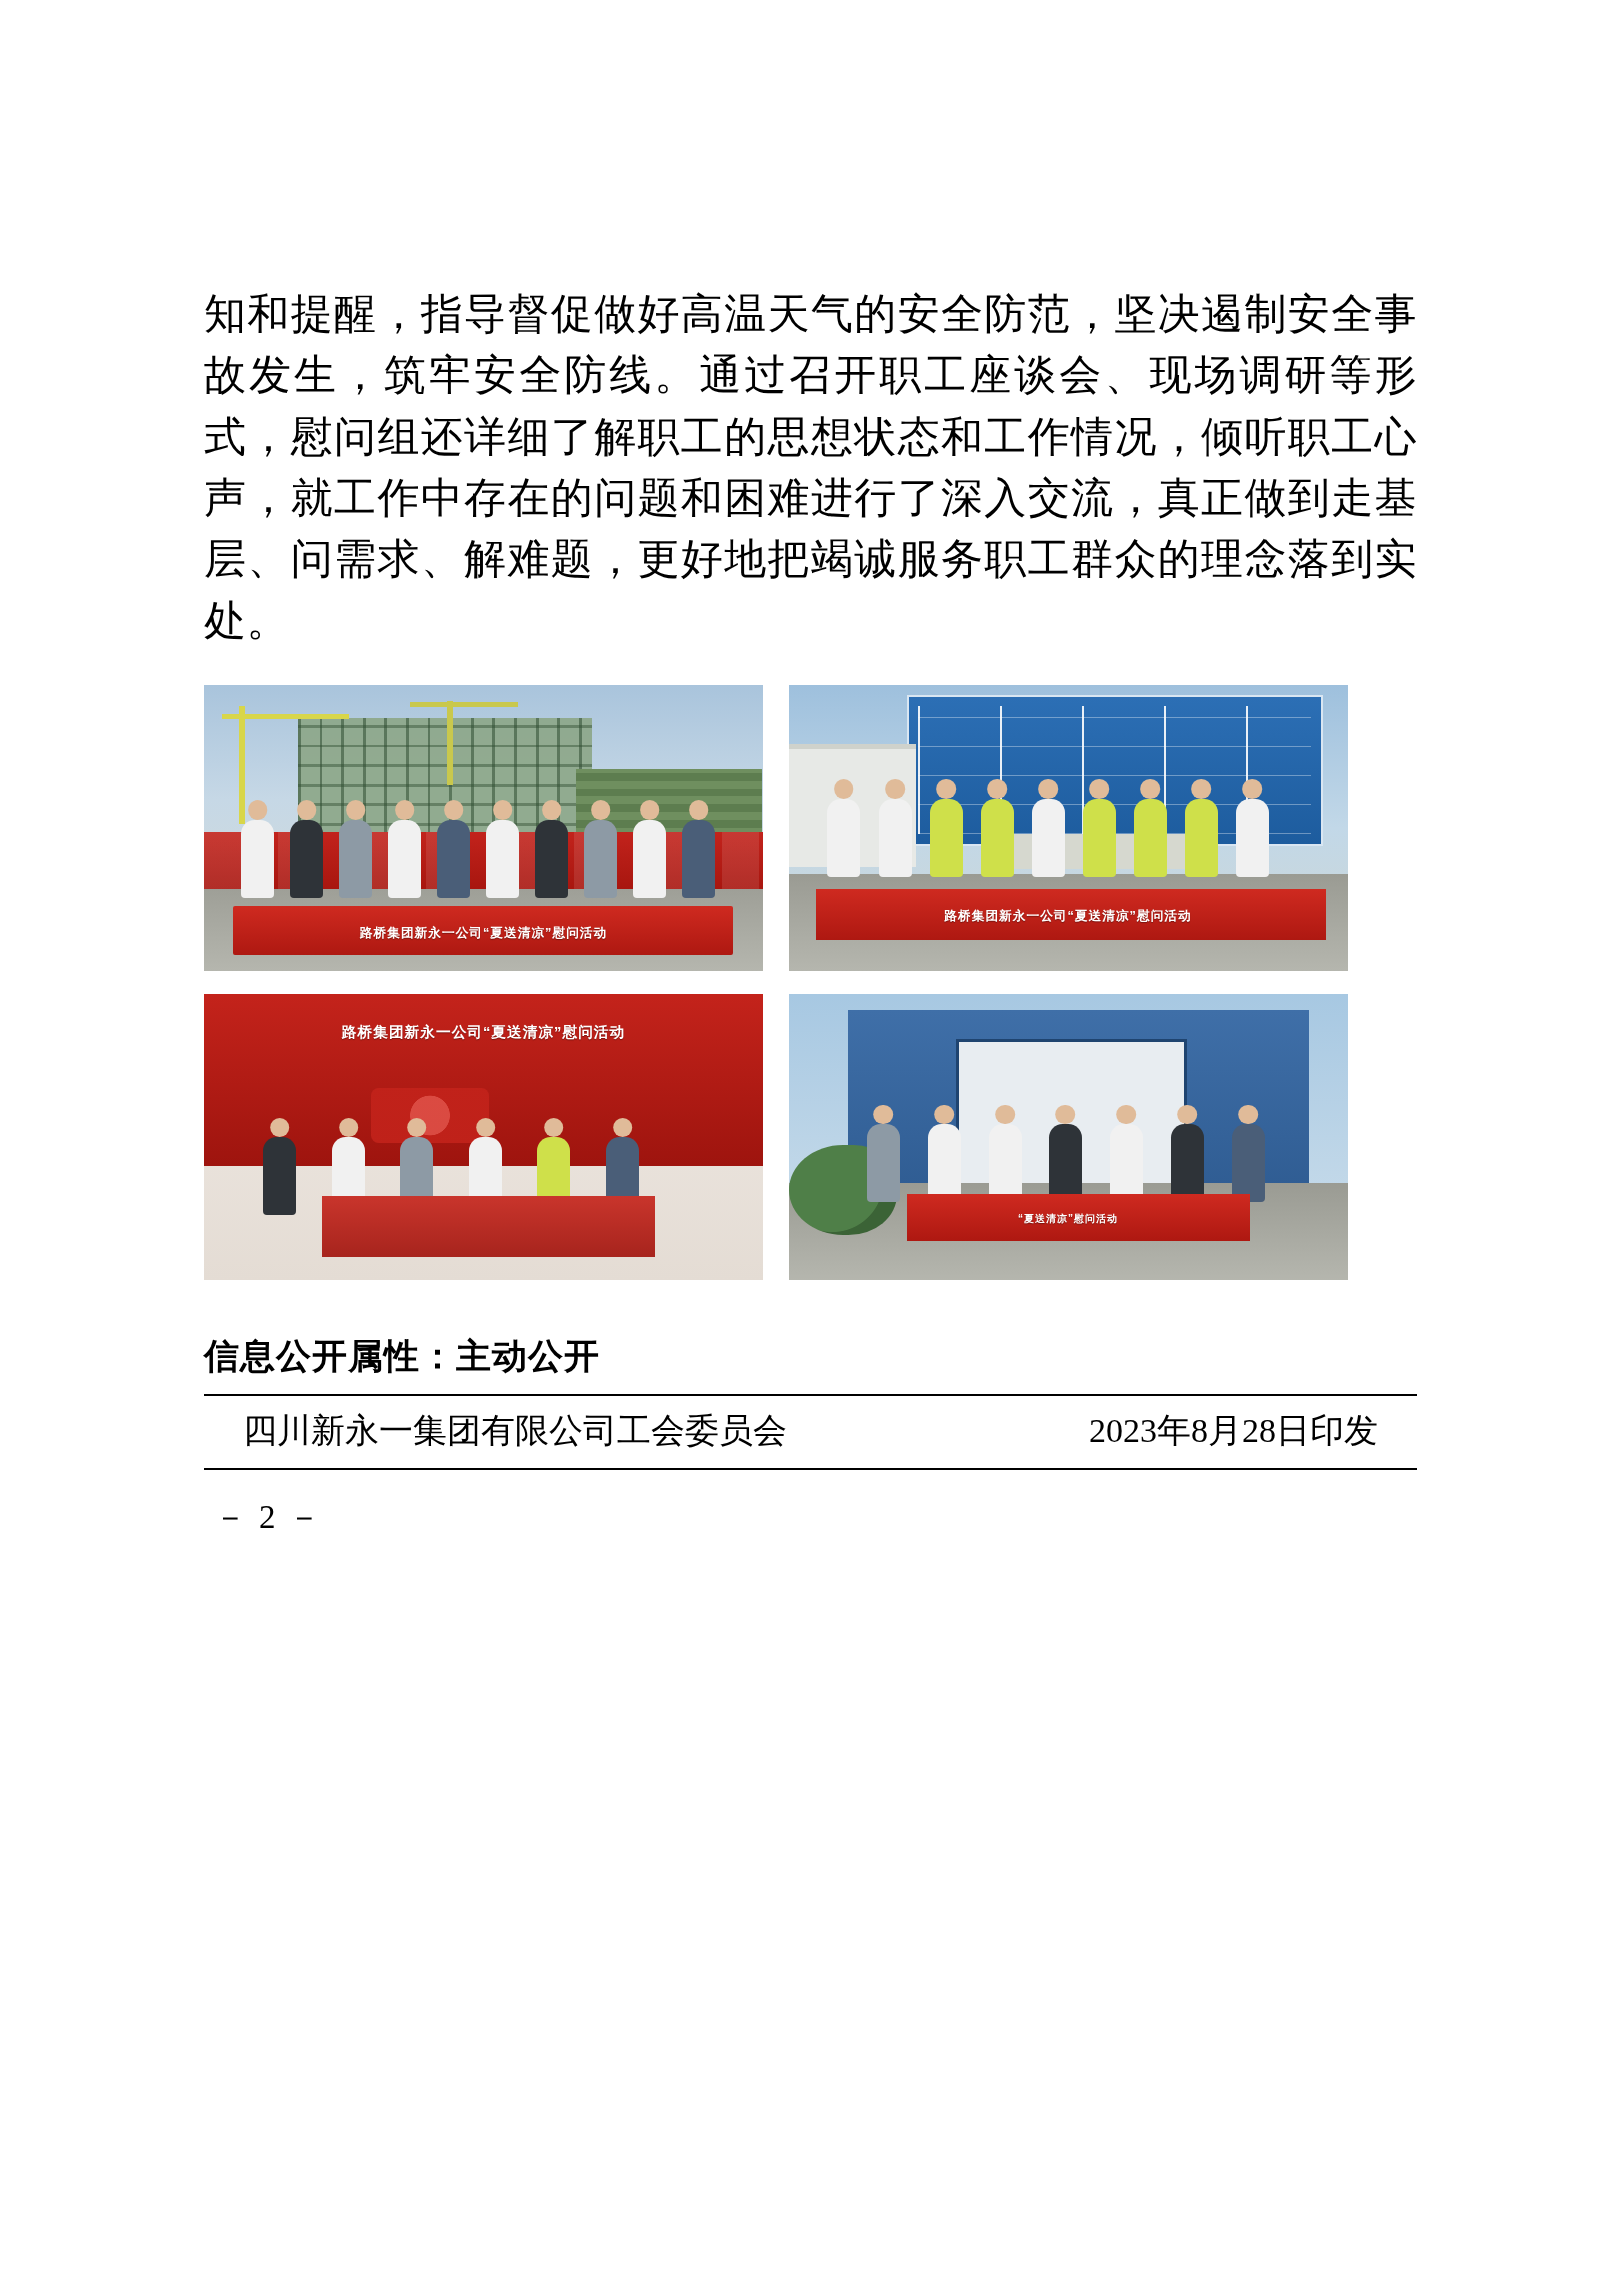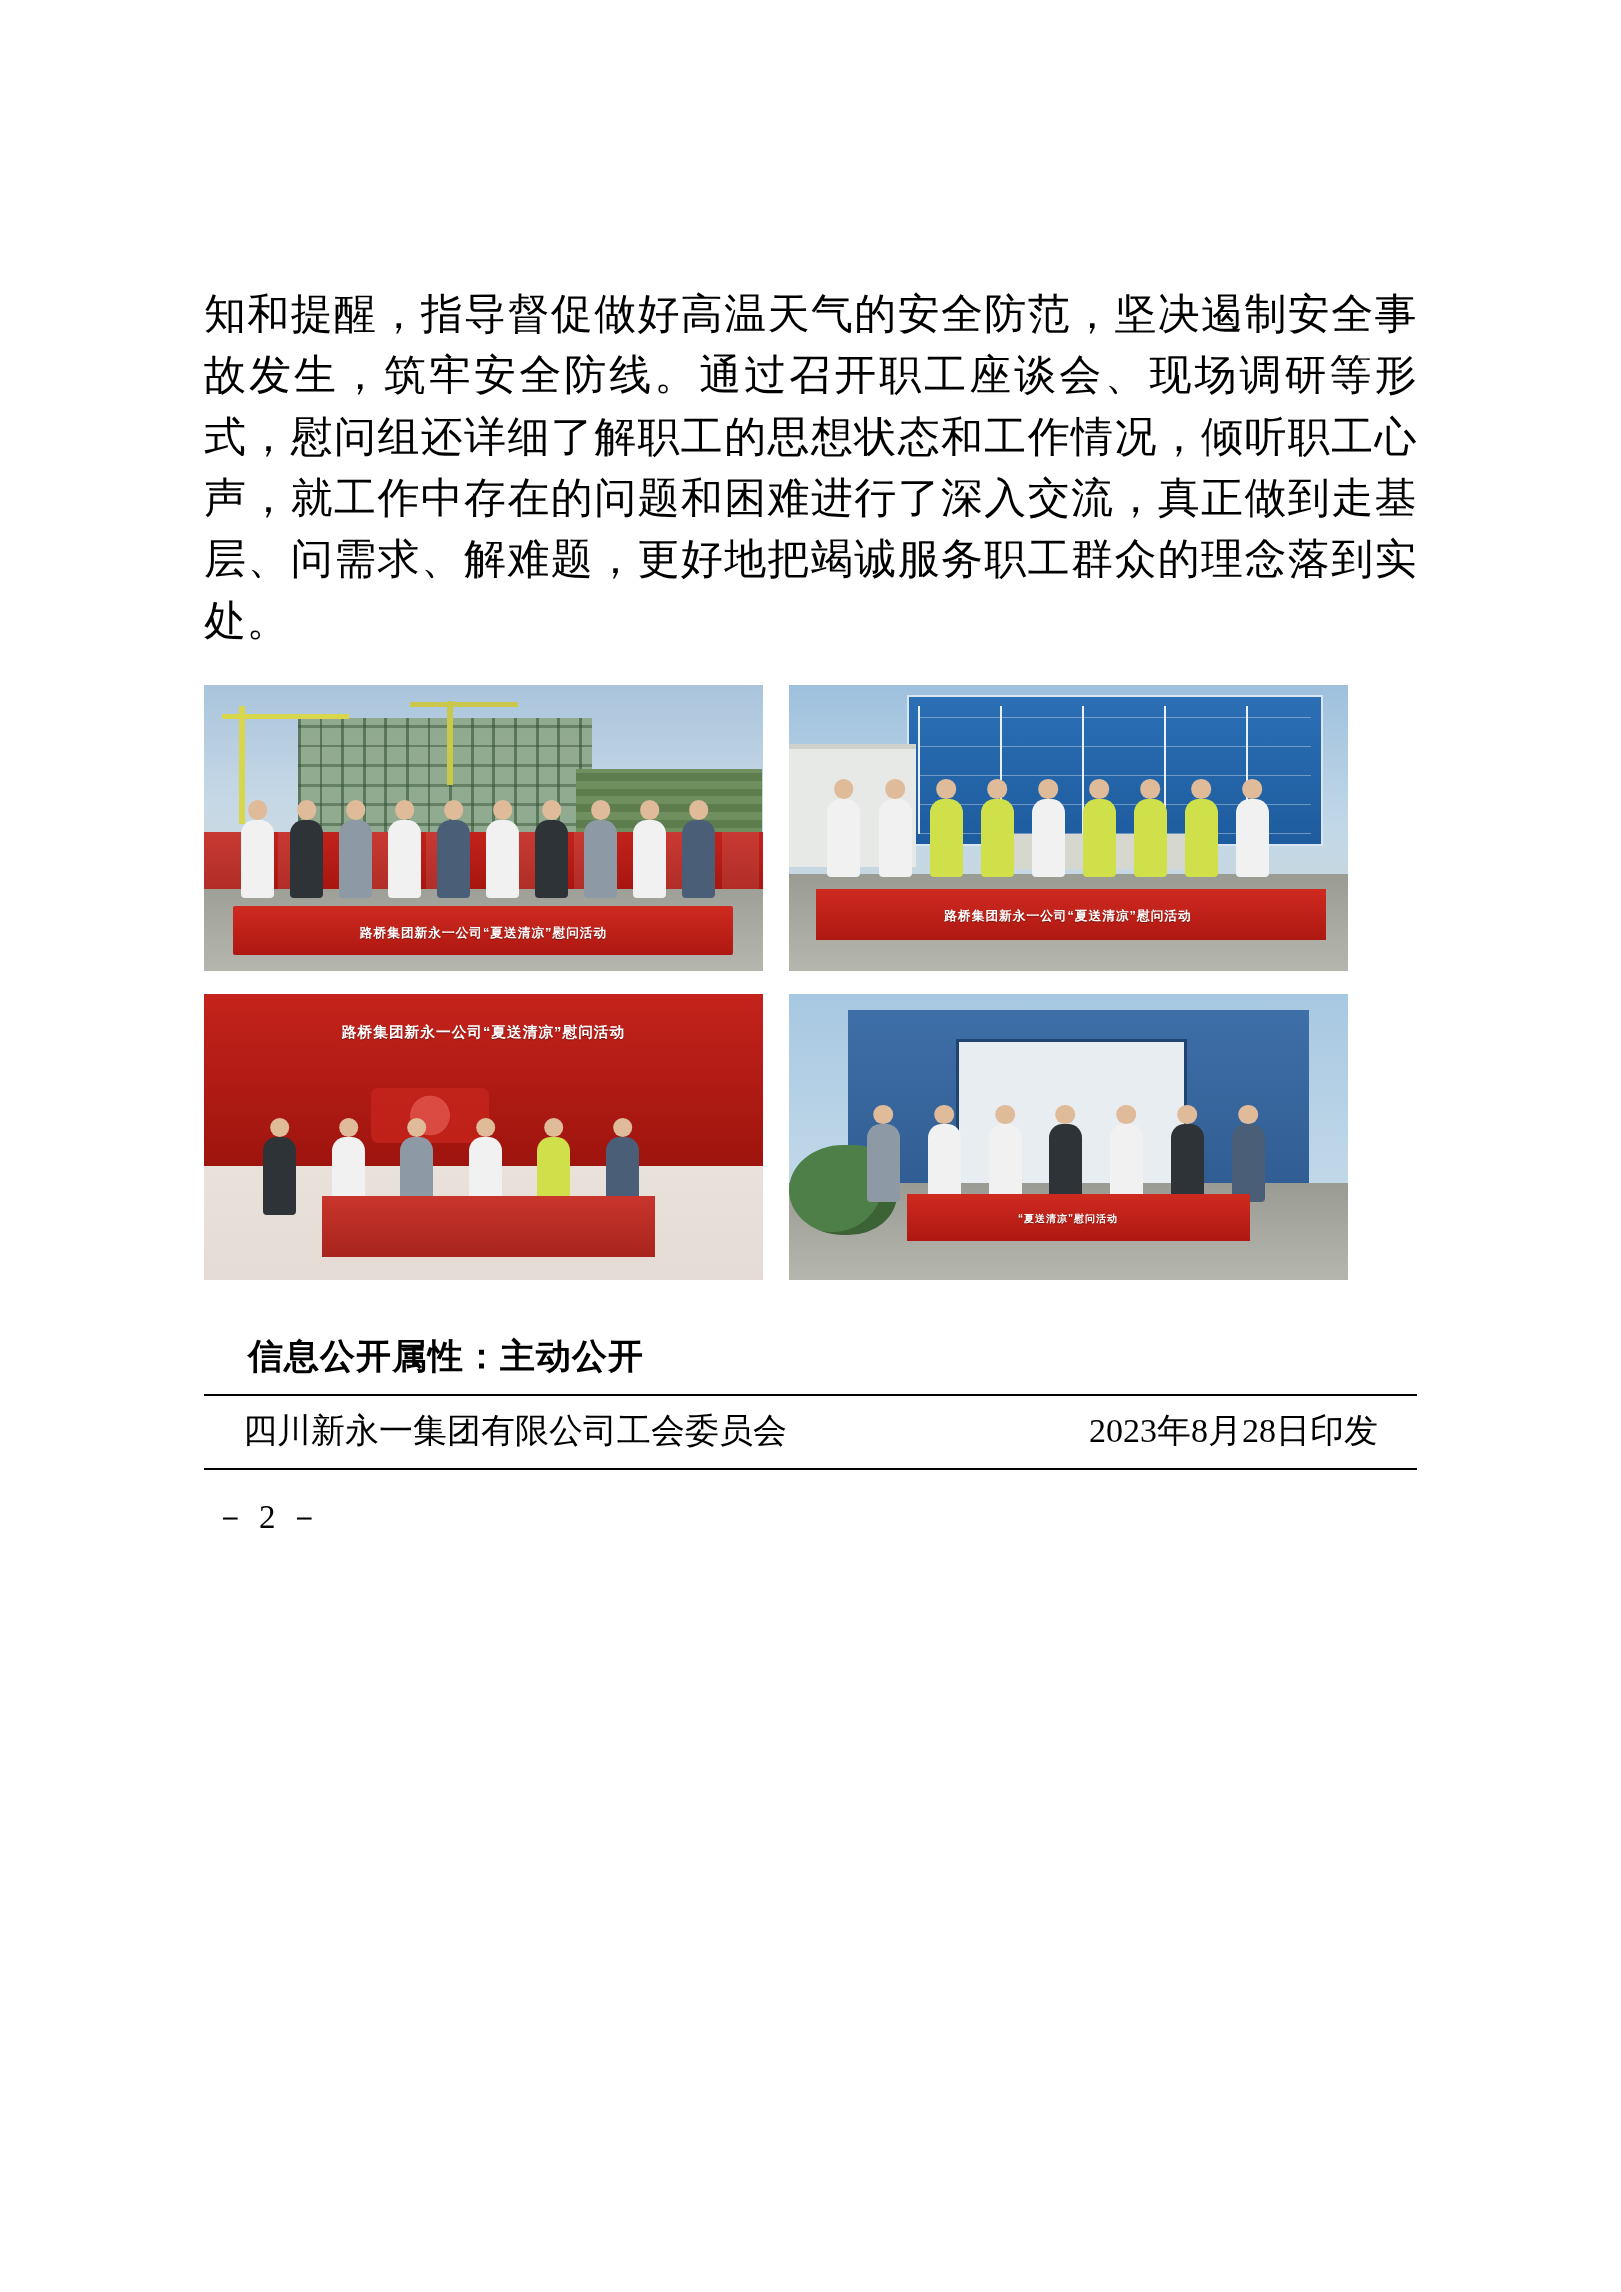--- a/index.html
+++ b/index.html
@@ -222,21 +222,20 @@
 
   
   .footer {
     margin-top: 53px;
   }
   .disclosure {
     font-size: 35px;
     font-weight: bold;
     letter-spacing: 1px;
     font-family: "Liberation Serif", "DejaVu Serif", serif;
-    margin-left: 44px;
   }
   .rule {
     margin-top: 13.7px;
     border-top: 2px solid #000000;
   }
   .footer-row {
     margin-top: 11.8px;
     display: flex;
     justify-content: space-between;
     align-items: baseline;

